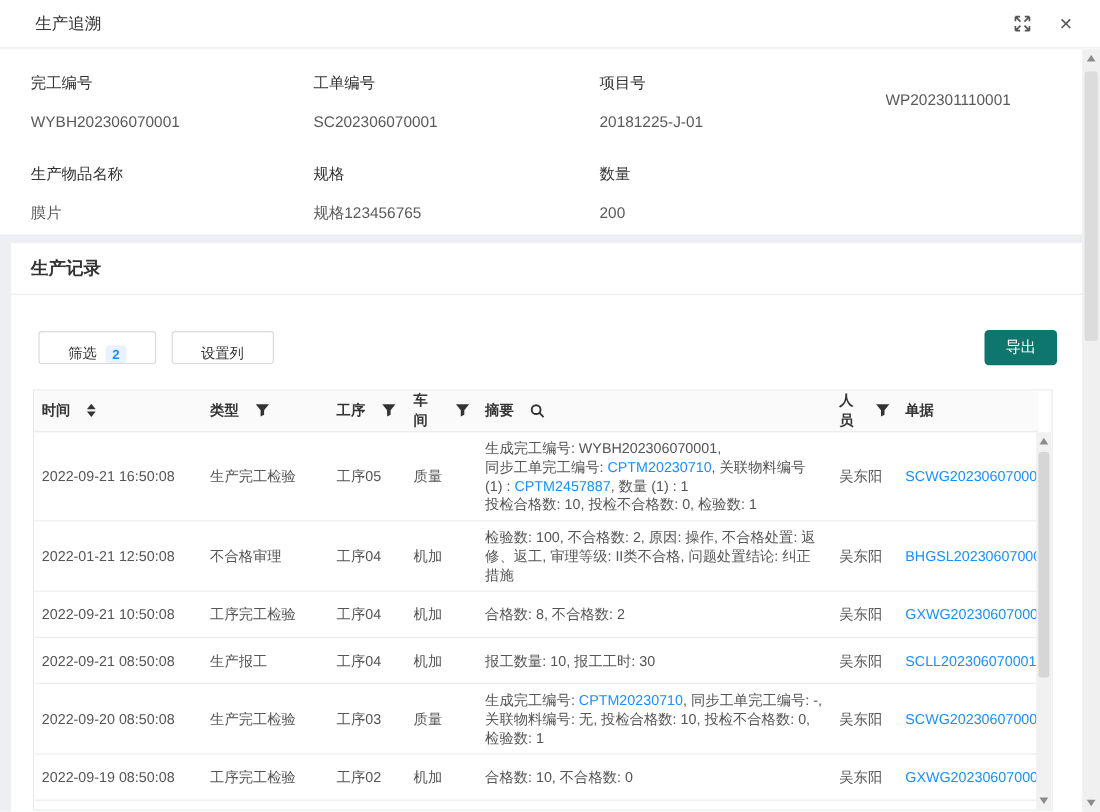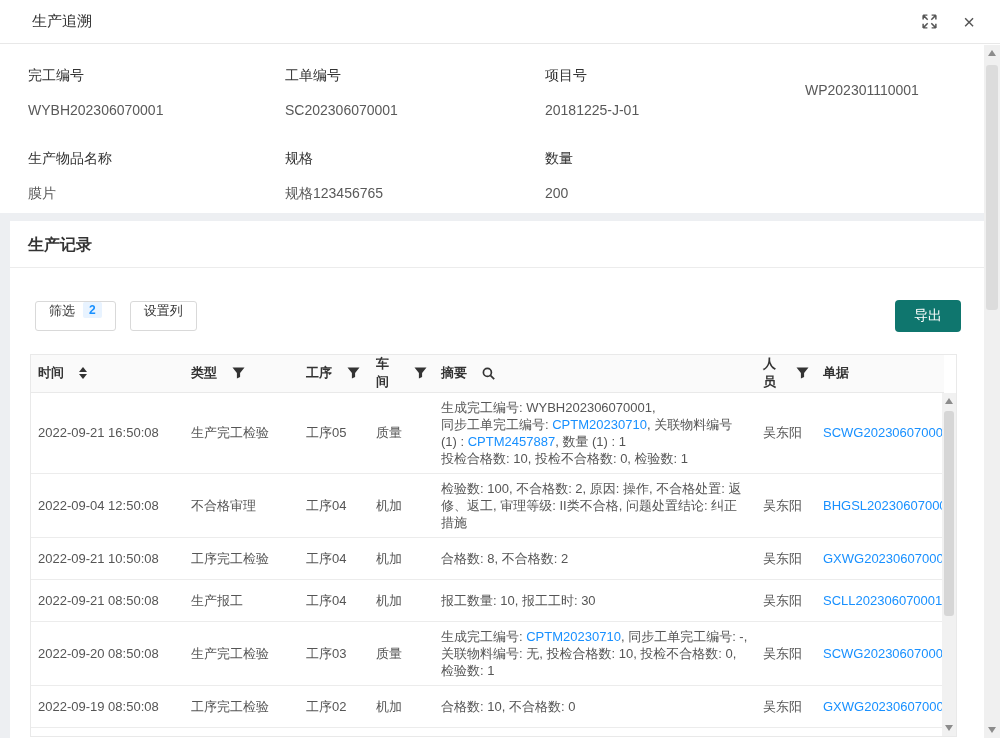--- a/index.html
+++ b/index.html
@@ -21,21 +21,21 @@
   .field-label { font-size:14px; color:#333; line-height:20px; }
   .field-value { font-size:14px; color:#595959; line-height:20px; margin-top:15px; }
 
   .section-gap { height:8px; }
 
   .records-card { margin-left:10px; width:974px; background:#fff; height:658px; }
   .records-title { height:47px; line-height:47px; padding-left:18px; font-size:16px; font-weight:700; color:#333; border-bottom:1px solid #ececec; }
 
   .toolbar { margin:32px 23px 0 25px; display:flex; align-items:center; }
   .btn-plain { height:30px; background:#fff; border:1px solid #d9d9d9; border-radius:3px; font-size:13px; color:#333;
-               display:inline-flex; align-items:flex-start; padding:0 13px; cursor:pointer; font-family:inherit; }
+               display:inline-flex; align-items:flex-end; padding:0 26px; cursor:pointer; font-family:inherit; }
   .btn-plain + .btn-plain { margin-left:14px; }
   .filter-badge { margin-left:8px; background:#e8f3ff; color:#1890ff; font-size:12px; font-weight:700; border-radius:2px; padding:1px 6px; line-height:14px; }
   .btn-export { margin-left:auto; height:32px; background:#0f766e; color:#fff; border:none; border-radius:4px; font-size:14px;
                 padding:0 19px; cursor:pointer; font-family:inherit; }
 
   
   .table-wrap { margin:22px 0 0 20px; width:927px; height:383px; border:1px solid #e9e9e9; position:relative; overflow:hidden; background:#fff; }
   table { width:913px; table-layout:fixed; border-collapse:collapse; }
   col.c-time{width:153px} col.c-type{width:115px} col.c-proc{width:70px} col.c-shop{width:65px}
   col.c-sum{width:322px} col.c-person{width:60px} col.c-doc{width:128px}
@@ -212,21 +212,21 @@
             <tr>
               <td class="cell-time">2022-09-21 16:50:08</td>
               <td class="cell-type">生产完工检验</td>
               <td class="cell-process">工序05</td>
               <td class="cell-workshop">质量</td>
               <td class="cell-summary"><span>生成完工编号: WYBH202306070001,</span><br><span>同步工单完工编号: </span><span class="link">CPTM20230710</span><span>, 关联物料编号 (1) : </span><span class="link">CPTM2457887</span><span>, 数量 (1) : 1</span><br><span>投检合格数: 10, 投检不合格数: 0, 检验数: 1</span></td>
               <td class="cell-person">吴东阳</td>
               <td class="cell-doc"><span class="link">SCWG202306070001</span></td>
             </tr>
             <tr>
-              <td class="cell-time">2022-09-04 12:50:08</td>
+              <td class="cell-time">2022-01-21 12:50:08</td>
               <td class="cell-type">不合格审理</td>
               <td class="cell-process">工序04</td>
               <td class="cell-workshop">机加</td>
               <td class="cell-summary"><span>检验数: 100, 不合格数: 2, 原因: 操作, 不合格处置: 返修、返工, 审理等级: II类不合格, 问题处置结论: 纠正措施</span></td>
               <td class="cell-person">吴东阳</td>
               <td class="cell-doc"><span class="link">BHGSL202306070001</span></td>
             </tr>
             <tr>
               <td class="cell-time">2022-09-21 10:50:08</td>
               <td class="cell-type">工序完工检验</td>

